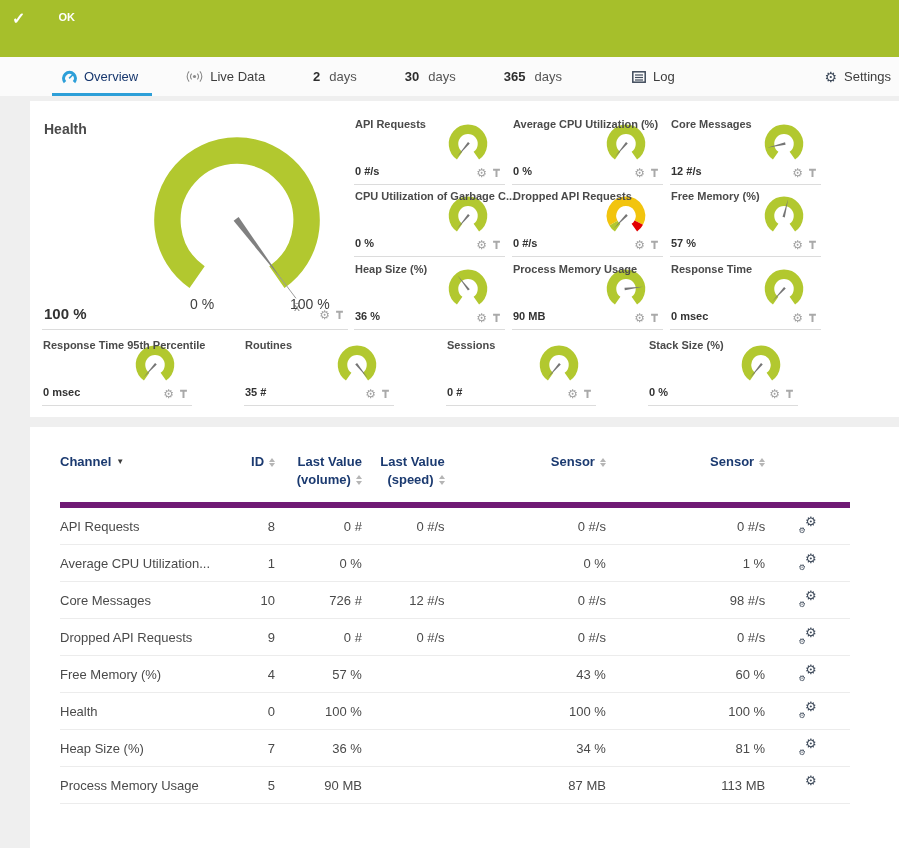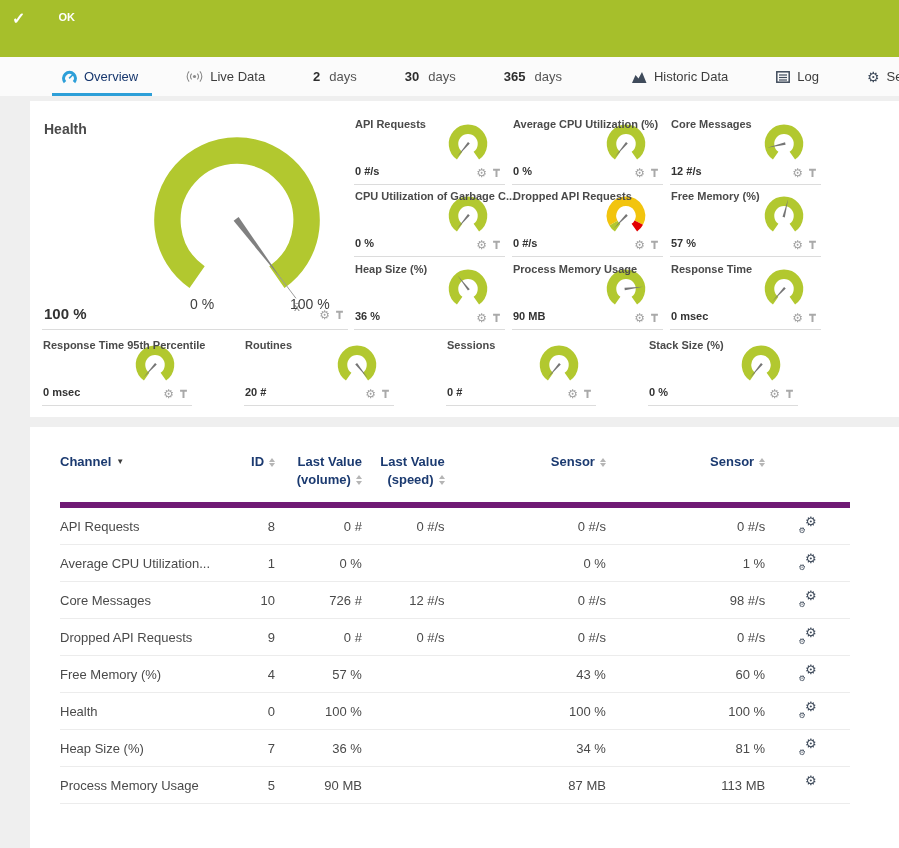--- a/index.html
+++ b/index.html
@@ -111,26 +111,20 @@
   </div>
   <div class="tab">
     <span class="num">30</span>
       <span class="unit">days</span>
   </div>
   <div class="tab" style="margin-right:62px;">
     <span class="num">365</span>
       <span class="unit">days</span>
   </div>
   <div class="tab">
-    <svg width="15" height="12" viewBox="0 0 15 12">
-      <polygon points="0,12 3.5,4 6.5,7.5 10,1 14.5,12" fill="#3f4b5b"></polygon>
-    </svg>
-    <span>Historic Data</span>
-  </div>
-  <div class="tab">
     <svg width="14" height="12" viewBox="0 0 14 12">
       <rect x="0.8" y="0.8" width="12.4" height="10.4" fill="none" stroke="#3f4b5b" stroke-width="1.5"></rect>
       <line x1="3" y1="4" x2="11" y2="4" stroke="#3f4b5b" stroke-width="1.2"></line>
       <line x1="3" y1="6.5" x2="11" y2="6.5" stroke="#3f4b5b" stroke-width="1.2"></line>
       <line x1="3" y1="9" x2="11" y2="9" stroke="#3f4b5b" stroke-width="1.2"></line>
     </svg>
     <span>Log</span>
   </div>
   <div class="tab tab-settings">
     <span class="gearglyph">⚙</span>
@@ -306,21 +300,21 @@
               <path d="M1.2 2 h7.6 M5 2 v8" stroke="#a9a9a9" stroke-width="2.2" fill="none"></path>
             </svg>
           </span>
         </div>
         <div class="gcell">
           <div class="gtitle">Routines</div>
           <svg class="gsvg" viewBox="0 0 64 48">
             <path class="arc" d="M22.8 39.1 A16 16 0 1 1 41.2 39.1" stroke="#b2c82f"></path>
             <polygon points="30.7,27.5 33.3,27.5 32,7" fill="#757575" transform="rotate(141 32 26)"></polygon>
           </svg>
-          <div class="gvalue">20 #</div>
+          <div class="gvalue">35 #</div>
           <span class="cell-icons">
             <span class="gear">⚙</span>
             <svg class="pin" viewBox="0 0 10 11" width="9" height="10">
               <path d="M1.2 2 h7.6 M5 2 v8" stroke="#a9a9a9" stroke-width="2.2" fill="none"></path>
             </svg>
           </span>
         </div>
         <div class="gcell">
           <div class="gtitle">Sessions</div>
           <svg class="gsvg" viewBox="0 0 64 48">

